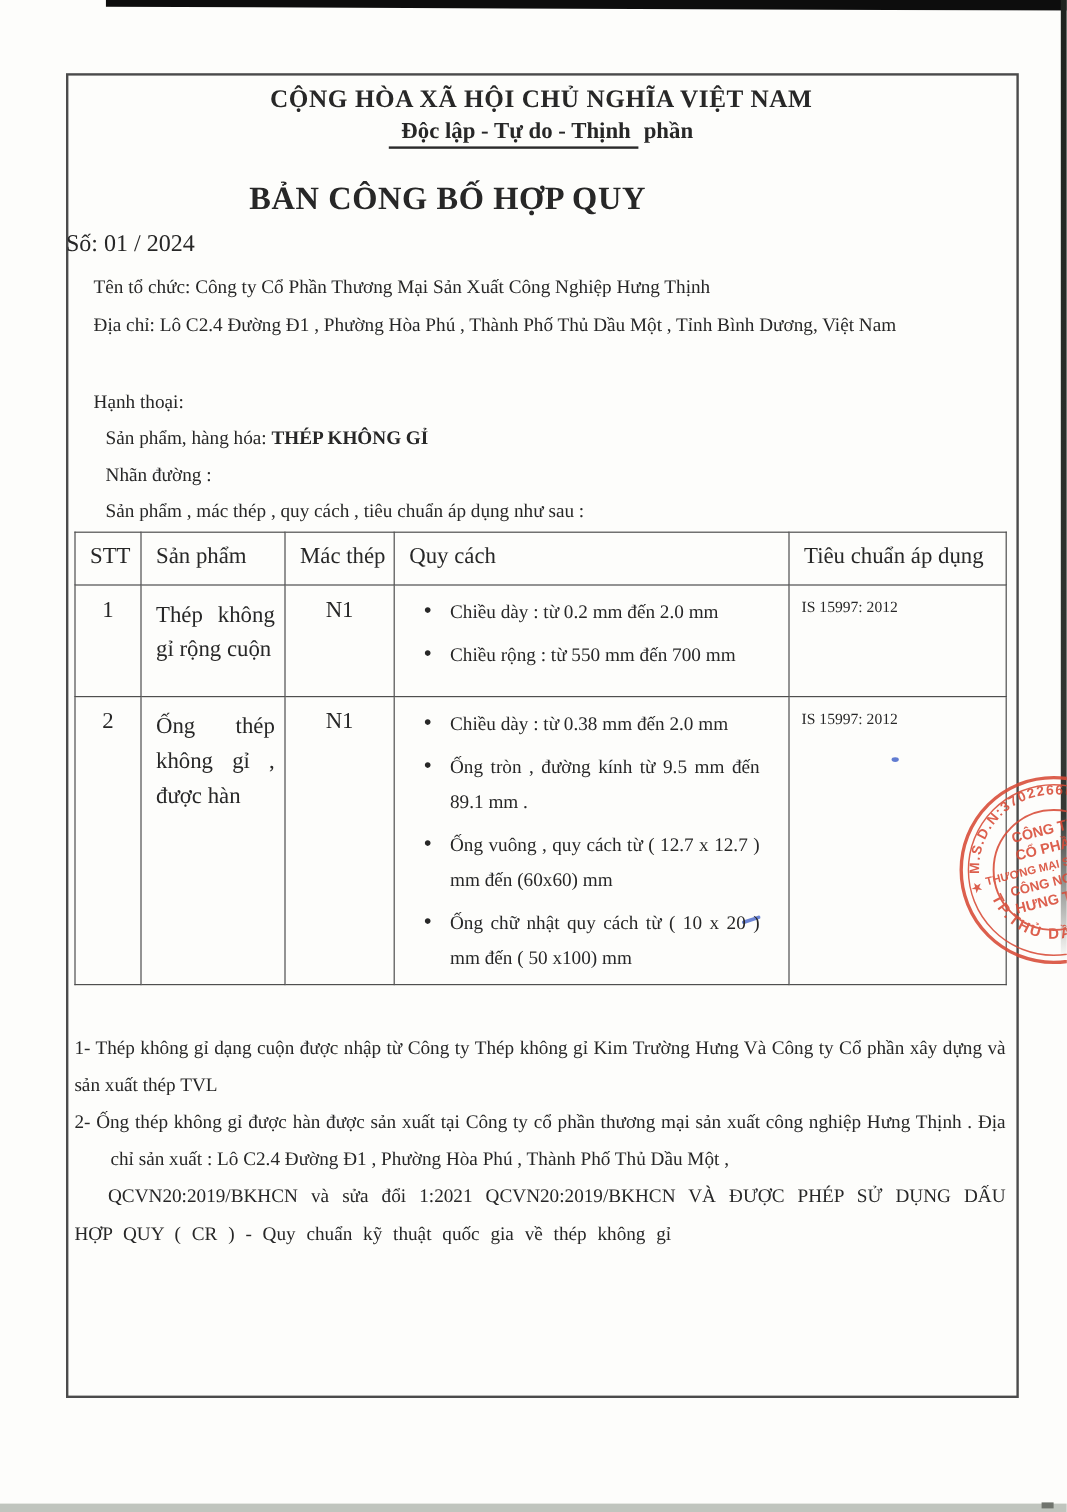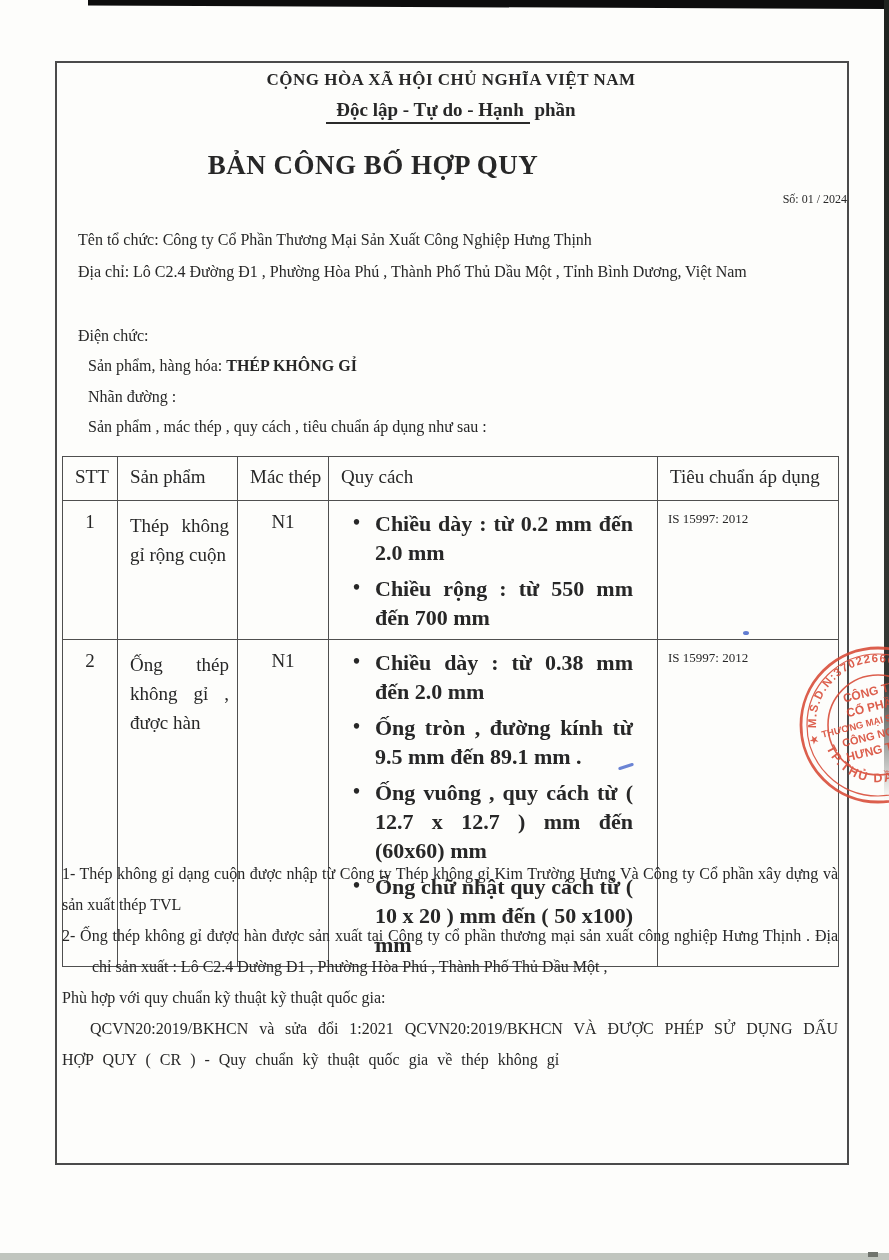--- a/index.html
+++ b/index.html
@@ -16,51 +16,51 @@
     background:linear-gradient(#1f231f 0%,#343834 85%,rgba(60,64,60,0) 100%);}
   .scan-bottom-strip{position:absolute;left:0;bottom:0;width:889px;height:7px;background:#c0c5be;}
   .scan-bottom-dot{position:absolute;left:868px;bottom:3px;width:10px;height:5px;background:#70746d;}
   .ink-dot-1{position:absolute;left:743px;top:631px;width:6px;height:4px;background:#3a5bc7;border-radius:50%;opacity:.8;}
   .ink-dash-1{position:absolute;left:618px;top:765px;width:16px;height:3px;background:#3a5bc7;border-radius:2px;
     transform:rotate(-18deg);opacity:.75;}
   
   .frame{position:absolute;left:55px;top:61px;width:790px;height:1100px;border:2px solid #4b4b4b;background:transparent;}
   
   .national-title{position:absolute;left:55px;top:70px;width:792px;text-align:center;
-    font-size:17px;font-weight:bold;letter-spacing:.5px;}
+    font-size:21px;font-weight:bold;letter-spacing:.5px;}
   .motto{position:absolute;left:55px;top:99px;width:792px;text-align:center;font-size:19px;font-weight:bold;}
   .motto .under{border-bottom:2px solid #2a2a2a;padding:0 6px 2px 10px;}
   .doc-title{position:absolute;left:55px;top:150px;width:636px;text-align:center;
     font-size:27px;font-weight:bold;letter-spacing:.5px;}
-  .doc-number{position:absolute;left:55px;top:192px;width:792px;text-align:right;font-size:12px;}
+  .doc-number{position:absolute;left:55px;top:192px;width:792px;text-align:left;font-size:20px;}
   
   .info-line{position:absolute;left:78px;font-size:16px;line-height:31px;}
   .org{top:224px;width:760px;}
   .addr{top:256px;width:750px;}
   .phone{top:320px;}
   .product{top:350px;left:88px;}
   .product b{font-weight:bold;}
   .brand{top:381px;left:88px;}
   .intro{top:411px;left:88px;}
   
-  table.spec{position:absolute;left:62px;top:443px;width:776px;border-collapse:collapse;table-layout:fixed;margin-top:13px;}
+  table.spec{position:absolute;left:62px;top:443px;width:776px;border-collapse:collapse;table-layout:fixed;}
   table.spec col.c1{width:55px;} table.spec col.c2{width:120px;} table.spec col.c3{width:91px;}
   table.spec col.c4{width:329px;} table.spec col.c5{width:181px;}
   table.spec th,table.spec td{border:1.5px solid #4f4f4f;vertical-align:top;font-weight:normal;}
   table.spec th{font-size:19px;text-align:left;padding:9px 6px 9px 12px;height:25px;}
   th.th-stt{text-align:center;padding-left:2px;}
   tr.row1{height:93px;} tr.row2{height:235px;}
   td.stt{text-align:center;font-size:19px;padding-top:10px;}
   td.prod{font-size:19px;padding:10px 8px 0 12px;text-align:justify;line-height:29px;}
   td.grade{text-align:center;font-size:19px;padding-top:10px;}
   td.spec-cell{padding:8px 4px 0 16px;}
   td.std{font-size:13px;padding:10px 4px 0 10px;}
   ul.specs{list-style:none;margin:0;padding:0;}
-  ul.specs li{position:relative;padding-left:30px;max-width:258px;font-size:22px;line-height:29px;
-    text-align:justify;margin-bottom:7px;font-weight:bold;}
+  ul.specs li{position:relative;padding-left:30px;max-width:258px;font-size:16px;line-height:29px;
+    text-align:justify;margin-bottom:7px;}
   ul.specs li::before{content:"\2022";position:absolute;left:8px;top:-1px;font-size:20px;}
   
   .notes{position:absolute;left:62px;top:858px;width:776px;font-size:16px;line-height:31px;}
   .notes p{margin:0;}
   .note1{margin-left:38px;text-align:justify;}
   .note2{margin-left:38px;padding-left:30px;text-indent:-30px;text-align:justify;}
   .plain-line{margin-left:16px;}
   .final-par{text-indent:28px;text-align:justify;word-spacing:5px;}
   
   .stamp{position:absolute;left:798px;top:645px;width:160px;height:160px;opacity:.88;}
@@ -73,27 +73,27 @@
 <div class="scan-top-bar"></div>
 <div class="scan-right-bar"></div>
 <div class="scan-bottom-strip"></div>
 <div class="scan-bottom-dot"></div>
 <div class="ink-dot-1"></div>
 <div class="ink-dash-1"></div>
 
 <div class="frame"></div>
 
 <div class="national-title">CỘNG HÒA XÃ HỘI CHỦ NGHĨA VIỆT NAM</div>
-<div class="motto"><span class="under">Độc lập - Tự do - Hạnh</span><span> phần</span></div>
+<div class="motto"><span class="under">Độc lập - Tự do - Thịnh</span><span> phần</span></div>
 <div class="doc-title">BẢN CÔNG BỐ HỢP QUY</div>
 <div class="doc-number">Số: 01 / 2024</div>
 
 <div class="info-line org">Tên tổ chức: Công ty Cổ Phần Thương Mại Sản Xuất Công Nghiệp Hưng Thịnh</div>
 <div class="info-line addr">Địa chỉ: Lô C2.4 Đường Đ1 , Phường Hòa Phú , Thành Phố Thủ Dầu Một , Tỉnh Bình Dương, Việt Nam</div>
-<div class="info-line phone">Điện chức:</div>
+<div class="info-line phone">Hạnh thoại:</div>
 <div class="info-line product"><span>Sản phẩm, hàng hóa: </span><b>THÉP KHÔNG GỈ</b></div>
 <div class="info-line brand">Nhãn đường :</div>
 <div class="info-line intro">Sản phẩm , mác thép , quy cách , tiêu chuẩn áp dụng như sau :</div>
 
 <table class="spec">
   <colgroup>
       <col class="c1">
       <col class="c2">
       <col class="c3">
       <col class="c4">
@@ -132,21 +132,20 @@
       </ul>
     </td>
     <td class="std">IS 15997: 2012</td>
   </tr>
 </tbody>
   </table>
 
 <div class="notes">
   <p class="note1">1-  Thép không gỉ dạng cuộn được nhập từ Công ty Thép không gỉ Kim Trường Hưng Và Công ty Cổ phần xây dựng và sản xuất thép TVL</p>
   <p class="note2">2-  Ống thép không gỉ được hàn được sản xuất tại Công ty cổ phần thương mại sản xuất công nghiệp Hưng Thịnh . Địa chỉ sản xuất : Lô C2.4 Đường Đ1 , Phường Hòa Phú , Thành Phố Thủ Dầu Một ,</p>
-  <p class="plain-line">Phù hợp với quy chuẩn kỹ thuật kỹ thuật quốc gia:</p>
   <p class="final-par">QCVN20:2019/BKHCN và sửa đổi 1:2021 QCVN20:2019/BKHCN VÀ ĐƯỢC PHÉP SỬ DỤNG DẤU HỢP QUY ( CR ) -  Quy chuẩn kỹ thuật quốc gia về thép không gỉ</p>
 </div>
 
 <svg class="stamp" viewBox="0 0 160 160" width="160" height="160">
   <circle cx="80" cy="80" r="77" stroke-width="2.8"></circle>
   <circle cx="80" cy="80" r="71" stroke-width="1.2"></circle>
   <circle cx="80" cy="80" r="50" stroke-width="1.6"></circle>
   <defs>
     <path id="arcTop" d="M 22,101 A 62,62 0 1 1 138,101"></path>
     <path id="arcBottom" d="M 26,96 A 56,56 0 0 0 134,96"></path>

